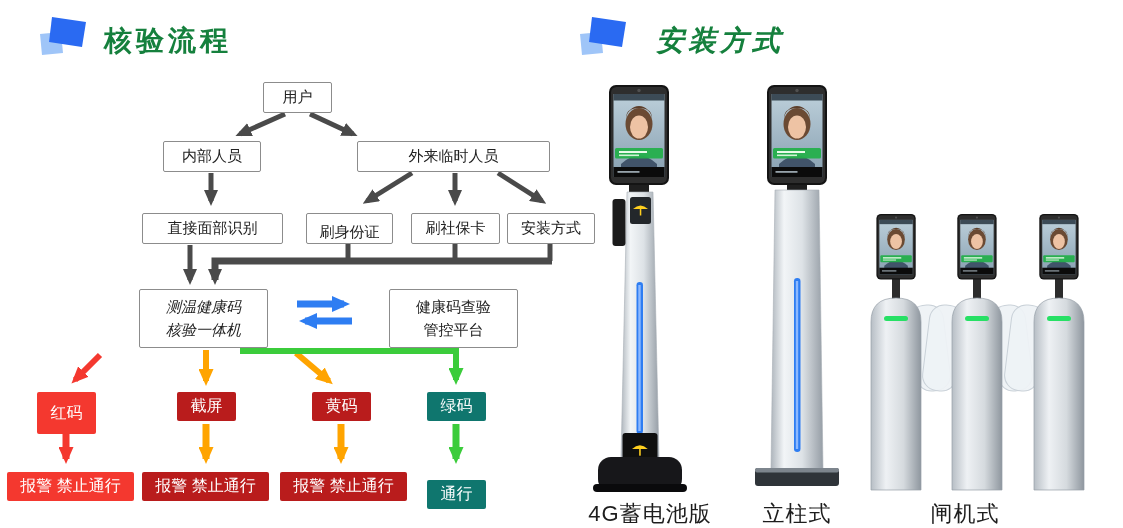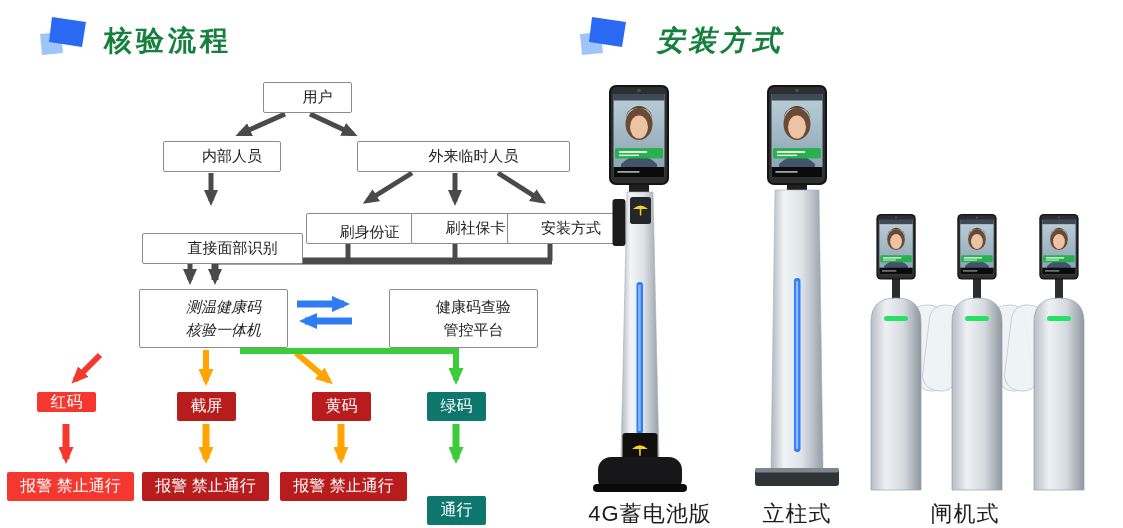--- a/index.html
+++ b/index.html
@@ -9,21 +9,21 @@
   }
   .layer{position:absolute;left:0;top:0;pointer-events:none;}
   .icon-svg{position:absolute;pointer-events:none;}
   .section-title{
     position:absolute;font-size:28px;font-weight:700;color:#15803d;
     letter-spacing:4px;white-space:nowrap;
   }
   .fbox{
     position:absolute;display:flex;flex-direction:column;align-items:center;justify-content:center;
     background:#ffffff;border:1px solid #8c8c8c;border-radius:2px;
-    font-size:15px;color:#222222;text-align:center;line-height:1.5;white-space:nowrap;padding-left:20px;
+    font-size:15px;color:#222222;text-align:center;line-height:1.5;white-space:nowrap;
   }
   .cbox{
     position:absolute;display:flex;align-items:center;justify-content:center;
     color:#ffffff;font-size:16px;border-radius:2px;white-space:nowrap;
   }
   .bg-red{background:#f4382f;}
   .bg-orange{background:#b91c1c;}
   .bg-green{background:#0f766e;}
   .product-label{
     position:absolute;font-size:22px;color:#1d1d1d;text-align:center;white-space:nowrap;
@@ -96,50 +96,50 @@
 
 <div class="fbox" style="left:263px;top:82px;width:67px;height:29px;">
   <span>用户</span>
 </div>
 <div class="fbox" style="left:163px;top:141px;width:96px;height:29px;">
   <span>内部人员</span>
 </div>
 <div class="fbox" style="left:357px;top:141px;width:191px;height:29px;">
   <span>外来临时人员</span>
 </div>
-<div class="fbox" style="left:142px;top:213px;width:139px;height:29px;margin-top:20px;">
+<div class="fbox" style="left:142px;top:213px;width:139px;height:29px;">
   <span>直接面部识别</span>
 </div>
 <div class="fbox" style="left:306px;top:213px;width:85px;height:29px;justify-content:flex-end;">
   <span>刷身份证</span>
 </div>
 <div class="fbox" style="left:411px;top:213px;width:87px;height:29px;">
   <span>刷社保卡</span>
 </div>
 <div class="fbox" style="left:507px;top:213px;width:86px;height:29px;">
   <span>安装方式</span>
 </div>
 <div class="fbox" style="left:139px;top:289px;width:127px;height:57px;font-style:italic;">
   <span>测温健康码</span>
   <span>核验一体机</span>
 </div>
 <div class="fbox" style="left:389px;top:289px;width:127px;height:57px;">
   <span>健康码查验</span>
   <span>管控平台</span>
 </div>
 
-<div class="cbox bg-red" style="left:37px;top:392px;width:59px;height:20px;">红码</div>
+<div class="cbox bg-red" style="left:37px;top:392px;width:59px;height:42px;">红码</div>
 <div class="cbox bg-orange" style="left:177px;top:392px;width:59px;height:29px;">截屏</div>
 <div class="cbox bg-orange" style="left:312px;top:392px;width:59px;height:29px;">黄码</div>
 <div class="cbox bg-green" style="left:427px;top:392px;width:59px;height:29px;">绿码</div>
 
 <div class="cbox bg-red" style="left:7px;top:472px;width:127px;height:29px;">报警 禁止通行</div>
 <div class="cbox bg-orange" style="left:142px;top:472px;width:127px;height:29px;">报警 禁止通行</div>
 <div class="cbox bg-orange" style="left:280px;top:472px;width:127px;height:29px;">报警 禁止通行</div>
-<div class="cbox bg-green" style="left:427px;top:496px;width:59px;height:29px;text-align:right;">通行</div>
+<div class="cbox bg-green" style="left:427px;top:480px;width:59px;height:29px;text-align:right;">通行</div>
 
 <svg class="layer" width="1123" height="528">
   <defs>
     <linearGradient id="gScreen" x1="0" y1="0" x2="0" y2="1">
       <stop offset="0" stop-color="#bccfda"></stop>
         <stop offset="1" stop-color="#879fb0"></stop>
     </linearGradient>
     <linearGradient id="gPole" x1="0" y1="0" x2="1" y2="0">
       <stop offset="0" stop-color="#aeb5bc"></stop>
         <stop offset="0.25" stop-color="#f2f5f7"></stop>

